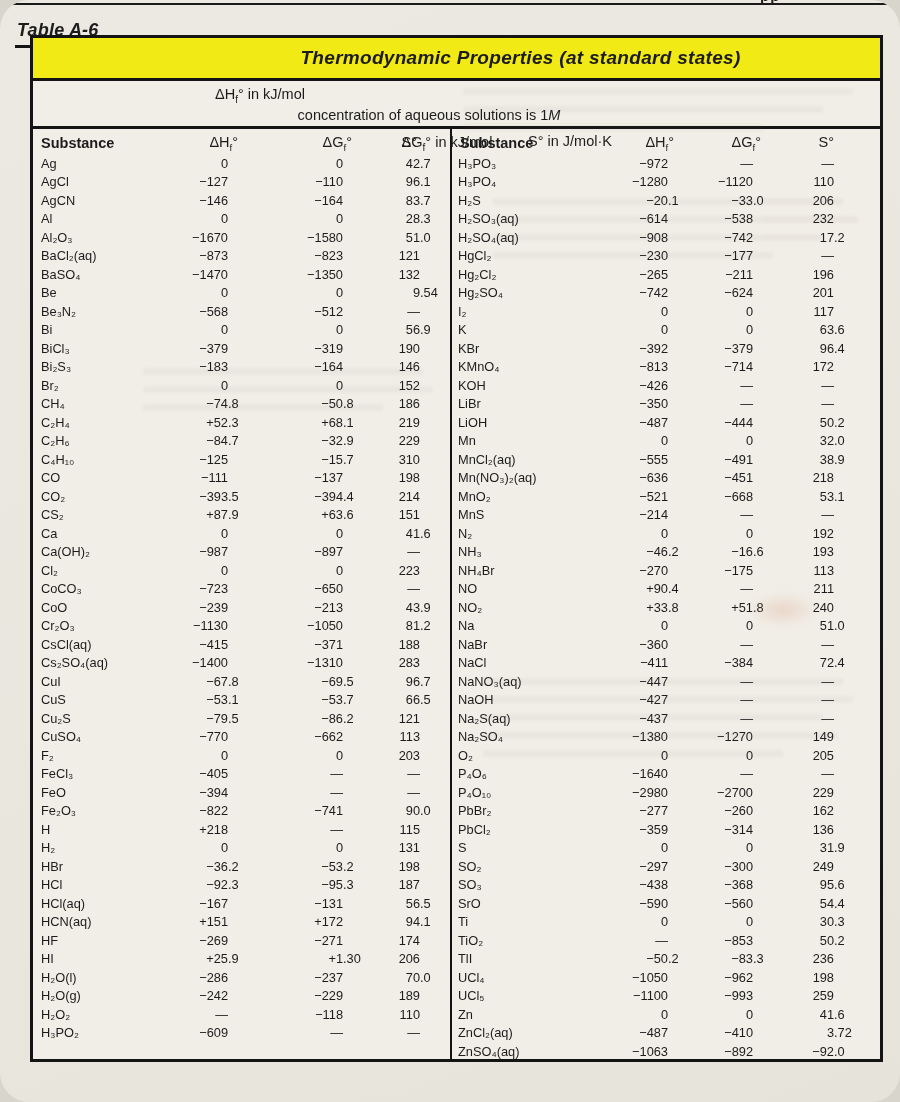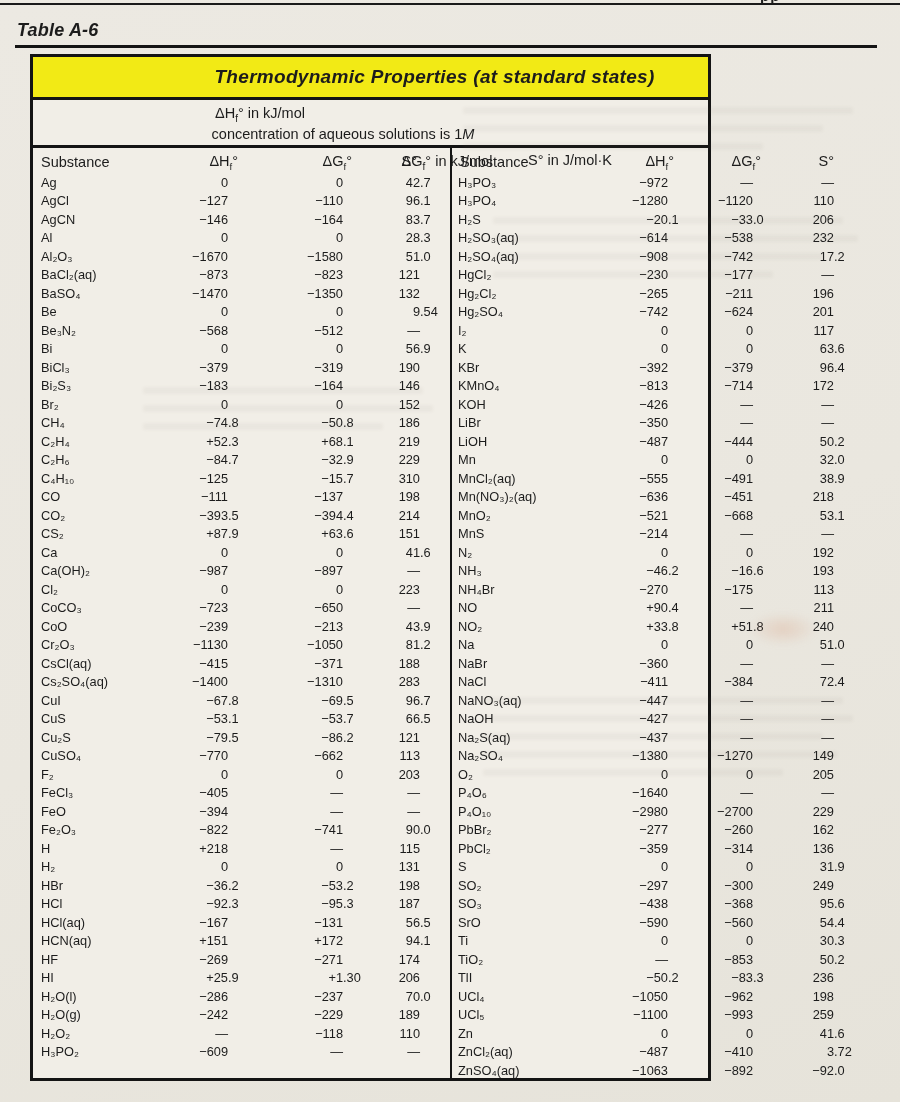--- a/index.html
+++ b/index.html
@@ -1,30 +1,31 @@
 <!DOCTYPE html>
 <html><head>
 <meta charset="utf-8">
 <style>
   html,body{margin:0;padding:0;background:#d8d5cd;}
   .page{
     position:relative;width:900px;height:1102px;overflow:hidden;
     background:linear-gradient(160deg,#ece9e2 0%,#eae7df 55%,#e6e3da 100%);
     font-family:"Liberation Sans","DejaVu Sans",sans-serif;
     color:#1c1c1c;
+    border-radius:29px;
   }
   
   .top-rule{position:absolute;top:3px;left:0;width:100%;height:2px;background:#1a1a1a;}
   .top-frag{position:absolute;top:0;left:760px;width:70px;height:8px;overflow:hidden;}
   .top-frag span{position:relative;top:-13px;font-weight:bold;font-size:15px;letter-spacing:1px;}
   .table-label{position:absolute;top:20px;left:17px;font-size:18px;font-weight:bold;font-style:italic;letter-spacing:.2px;}
   .label-rule{position:absolute;top:45px;left:15px;width:862px;height:3px;background:#141414;}
 
   .outer{
-    position:absolute;left:30px;top:54px;width:681px;height:1027px;
+    position:absolute;left:30px;top:35px;width:853px;height:1027px;
     border:3px solid #141414;box-sizing:border-box;
     background:#f1eee7;
   }
   .banner{
     position:absolute;top:0;left:0;right:0;height:40px;
     background:#f2ea15;border-bottom:3px solid #141414;
     display:flex;align-items:center;justify-content:center;
   }
   .banner-title{font-size:19px;font-weight:bold;font-style:italic;letter-spacing:.3px;transform:translateX(64px);}
 
@@ -36,21 +37,21 @@
   .note em{font-style:italic;}
 
   .data{position:absolute;top:88px;left:0;right:0;bottom:0;border-top:3px solid #141414;}
   .vdivider{position:absolute;left:417px;top:0;bottom:0;width:2px;background:#141414;}
   .half{position:absolute;top:0;bottom:0;}
   .half-left{left:0;width:417px;}
   .half-right{left:419px;width:420px;}
 
   table{border-collapse:collapse;table-layout:fixed;width:100%;}
   th{font-size:14.5px;font-weight:normal;text-align:right;height:24px;vertical-align:middle;padding:2px 0 0 0;}
-  th.sub-h{text-align:left;font-weight:normal;padding-left:8px;font-size:14.5px;}
+  th.sub-h{text-align:left;font-weight:bold;padding-left:8px;font-size:14.5px;}
   th sub{font-size:9.5px;}
   td{font-size:12.8px;height:18.5px;padding:0;vertical-align:middle;line-height:1;}
   td.sub{text-align:left;padding-left:8px;white-space:nowrap;}
   .half-right td.sub{padding-left:6px;}
   .dec{display:flex;justify-content:flex-end;align-items:baseline;}
   .dec .f{width:20px;text-align:left;flex:none;}
 
   
   .half-left col.c1{width:130px;} .half-left col.c2{width:85px;}
   .half-left col.c3{width:115px;} .half-left col.c4{width:87px;}

